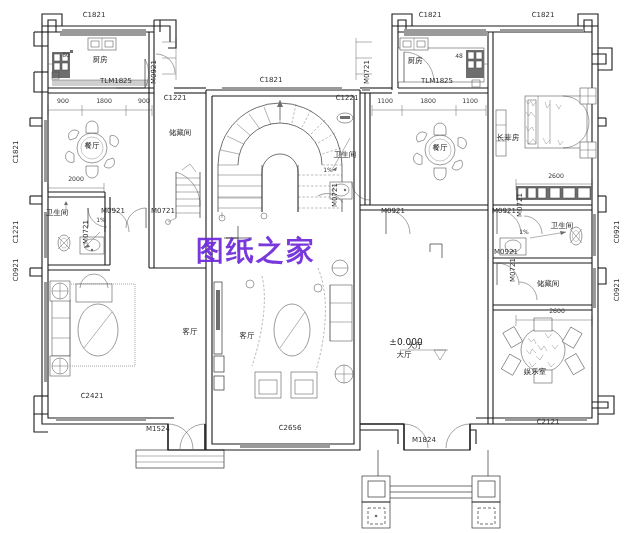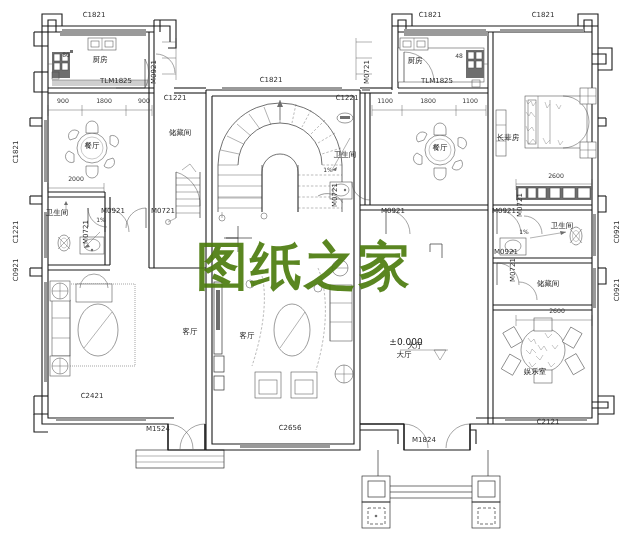--- a/index.html
+++ b/index.html
@@ -40,23 +40,23 @@
     font-size:6.2px;fill:#333333;
   }
   .lbl-big{
     font-family:"DejaVu Sans","Liberation Sans",sans-serif;
     font-size:9px;fill:#222222;
   }
   .watermark{
     position:absolute;
     left:196px;top:232px;
     font-family:"DejaVu Sans","Liberation Sans",sans-serif;
-    font-size:52px;
+    font-size:28px;
     font-weight:bold;
-    color:#4d7c0f;
+    color:#6d28d9;
     letter-spacing:2px;
     white-space:nowrap;
     pointer-events:none;
     opacity:0.92;
   }
 </style>
 </head>
 <body>
 
 <div id="plan">

